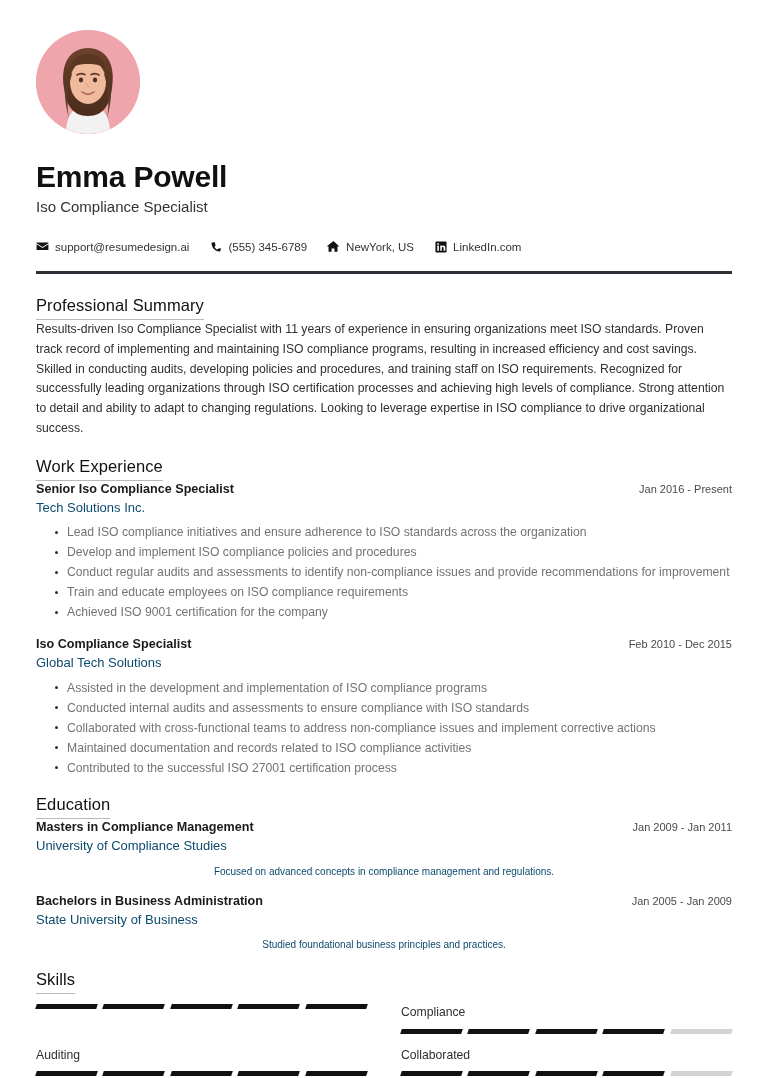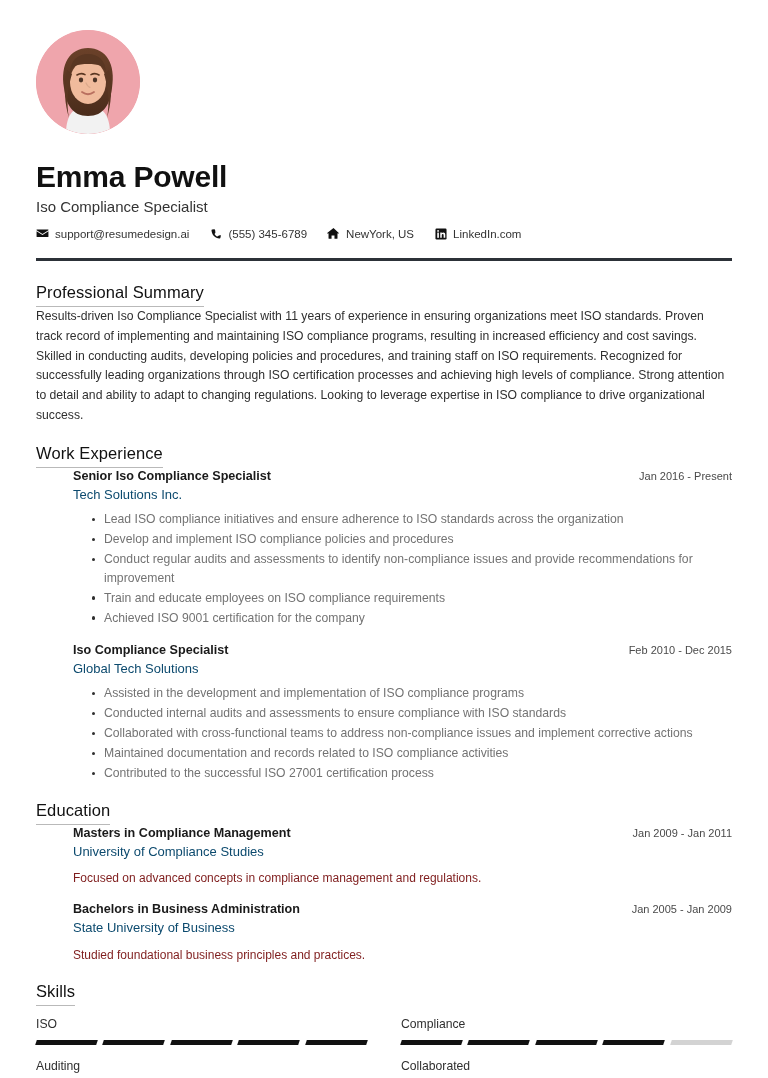--- a/index.html
+++ b/index.html
@@ -48,21 +48,21 @@
     font-weight: 400;
     color: #333333;
     margin-top: 3px;
     line-height: 1.3;
   }
   .contacts {
     display: flex;
     align-items: center;
     flex-wrap: wrap;
     gap: 0px;
-    margin-top: 11px;
+    margin-top: 24px;
     font-size: 11.5px;
     color: #333333;
   }
   .contact-item {
     display: inline-flex;
     align-items: center;
     gap: 6px;
     margin-right: 20px;
     white-space: nowrap;
   }
@@ -95,21 +95,21 @@
     margin-bottom: 0;
   }
   .summary-text {
     font-size: 12.2px;
     line-height: 1.62;
     color: #2f2f2f;
     text-align: left;
   }
 
   
-  .entry { margin-bottom: 14px; margin-left: 37px; }
+  .entry { margin-bottom: 14px; }
   .entry:last-child { margin-bottom: 0; }
   .entry-head {
     display: flex;
     justify-content: space-between;
     align-items: baseline;
     gap: 16px;
   }
   .entry-title {
     font-size: 12.6px;
     font-weight: 700;
@@ -122,24 +122,25 @@
     white-space: nowrap;
     flex: 0 0 auto;
   }
   .entry-org {
     font-size: 13px;
     color: #0c4a6e;
     margin-top: 1px;
     line-height: 1.35;
   }
   .entry-desc {
-    font-size: 12px;
-    color: #7f1d1d;
+    font-size: 10px;
+    color: #0c4a6e;
     line-height: 1.5;
     margin-top: 9px;
+    text-align: center;
   }
   .bullets {
     margin-top: 7px;
     padding-left: 19px;
     list-style: none;
   }
   .bullets li {
     position: relative;
     font-size: 12.2px;
     line-height: 1.52;
@@ -332,21 +333,20 @@
       </div>
       <div class="entry-org">State University of Business</div>
       <div class="entry-desc">Studied foundational business principles and practices.</div>
     </div>
   </div>
 
   <div class="section">
     <div class="section-title">Skills</div>
     <div class="skills-grid">
         <div class="skill">
-          <div class="skill-name">ISO</div>
           <div class="skill-bar">
             <span class="seg on"></span>
             <span class="seg on"></span>
             <span class="seg on"></span>
             <span class="seg on"></span>
             <span class="seg on"></span>
           </div>
         </div>
         <div class="skill">
           <div class="skill-name">Compliance</div>

